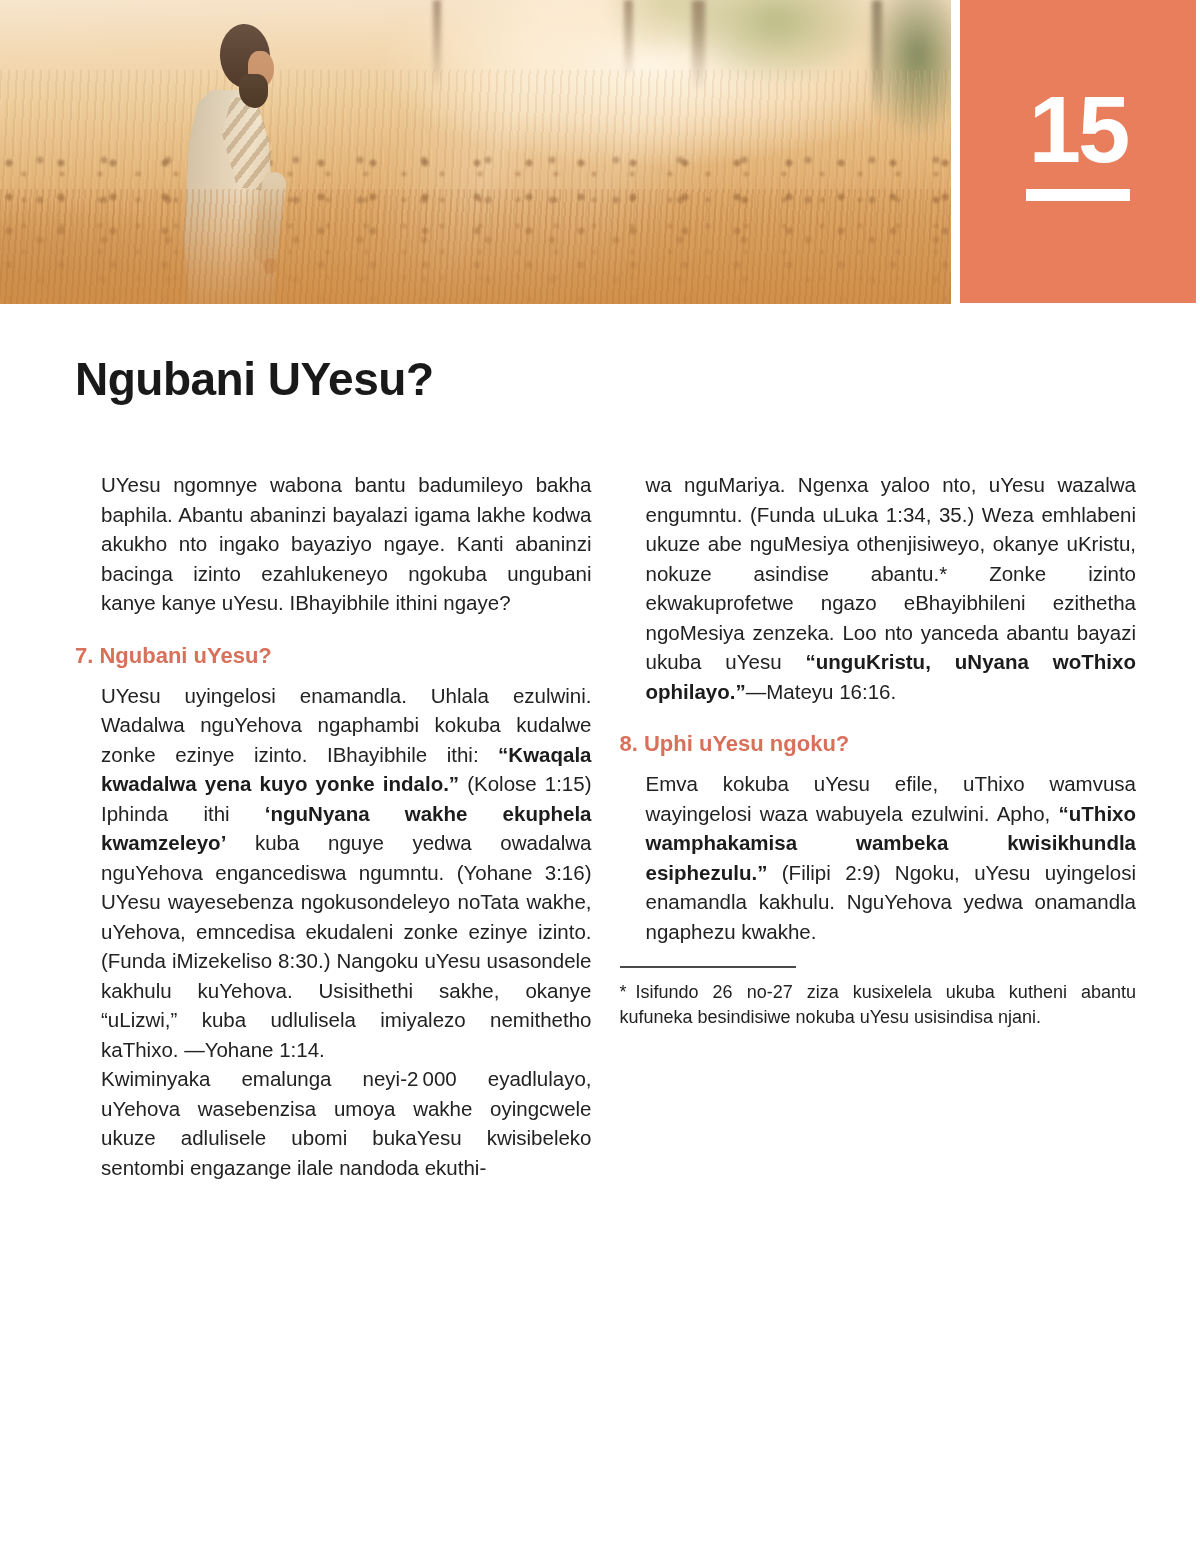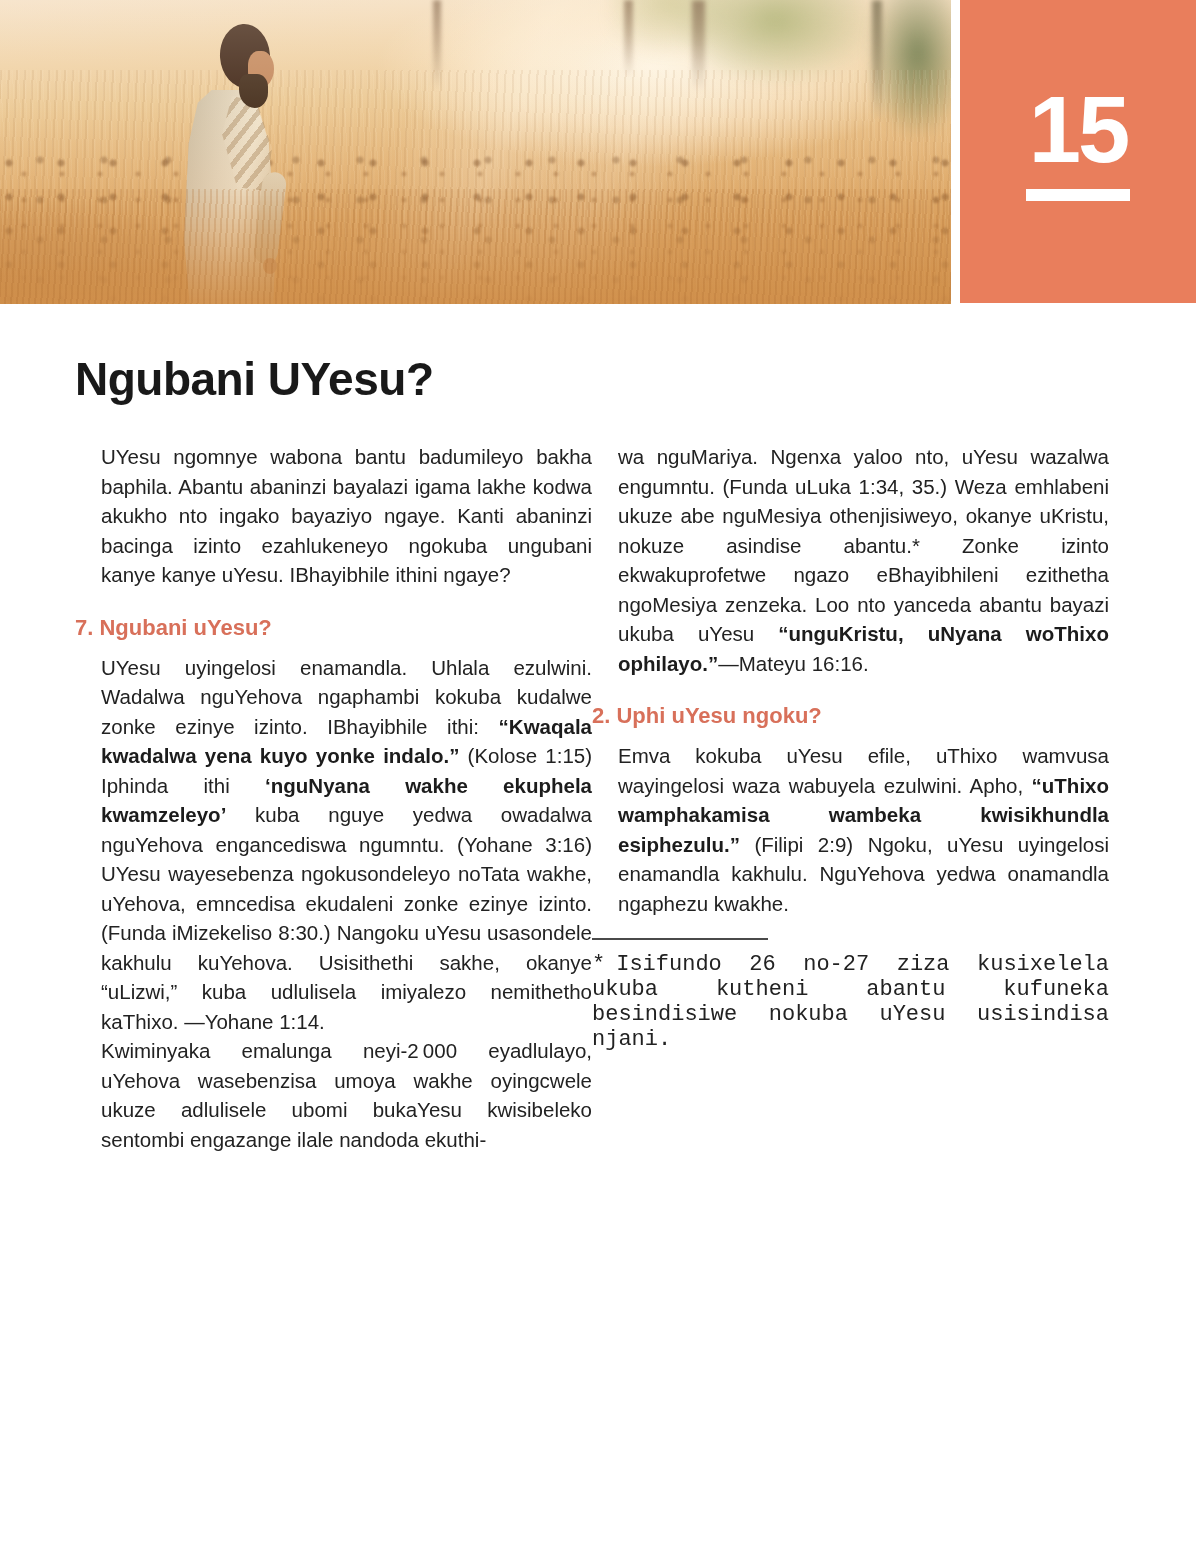--- a/index.html
+++ b/index.html
@@ -141,23 +141,23 @@
   .content {
     position: absolute;
     left: 75px; top: 352px;
     width: 1061px;
   }
   .page-title {
     font-size: 46px;
     font-weight: 700;
     color: #191919;
     letter-spacing: -0.5px;
-    margin-bottom: 36px;
-  }
-  .columns { display: flex; }
+    margin-bottom: 64px;
+  }
+  .columns { display: flex; gap: 28px; }
   .col { width: 517px; }
   .col p.body {
     margin-left: 26px;
     font-size: 20.5px;
     line-height: 29.5px;
     color: #222222;
     text-align: justify;
   }
   .col h2 {
     font-size: 22px;
@@ -165,25 +165,24 @@
     color: #d8705a;
     margin: 25px 0 12px 0;
   }
   .col .body strong { font-weight: 700; color: #1c1c1c; }
   .footnote-rule {
     width: 176px;
     border-top: 2px solid #4a4a4a;
     margin: 20px 0 12px 0;
   }
   .footnote {
-    font-size: 22px;
+    font-size: 18px;
     line-height: 25px;
     color: #222222;
     text-align: justify;
-    font-family: Liberation Mono, monospace;
   }
 </style>
 </head>
 <body>
 
 <div class="page">
 
   <div class="hero">
     <div class="field-base"></div>
     <div class="sun-glow"></div>
@@ -225,21 +224,21 @@
 
         <h2>7. Ngubani uYesu?</h2>
         <p class="body"><span>UYesu uyingelosi enamandla. Uhlala ezulwini. Wadalwa nguYehova ngaphambi kokuba kudalwe zonke ezinye izinto. IBhayibhile ithi: </span><strong>“Kwaqala kwadalwa yena kuyo yonke indalo.”</strong><span> (Kolose 1:15) Iphinda ithi </span><strong>‘nguNyana wakhe ekuphela kwamzeleyo’</strong><span> kuba nguye yedwa owadalwa nguYehova engancediswa ngumntu. (Yohane 3:16) UYesu wayesebenza ngokusondeleyo noTata wakhe, uYehova, emncedisa ekudaleni zonke ezinye izinto. (Funda iMizekeliso 8:30.) Nangoku uYesu usasondele kakhulu kuYehova. Usisithethi sakhe, okanye “uLizwi,” kuba udlulisela imiyalezo nemithetho kaThixo. —Yohane 1:14.</span></p>
 
         <p class="body"><span>Kwiminyaka emalunga neyi-2 000 eyadlulayo, uYehova wasebenzisa umoya wakhe oyingcwele ukuze adlulisele ubomi bukaYesu kwisibeleko sentombi engazange ilale nandoda ekuthi-</span></p>
       </div>
 
       <div class="col">
         <p class="body"><span>wa nguMariya. Ngenxa yaloo nto, uYesu wazalwa engumntu. (Funda uLuka 1:34, 35.) Weza emhlabeni ukuze abe nguMesiya othenjisiweyo, okanye uKristu, nokuze asindise abantu.* Zonke izinto ekwakuprofetwe ngazo eBhayibhileni ezithetha ngoMesiya zenzeka. Loo nto yanceda abantu bayazi ukuba uYesu </span><strong>“unguKristu, uNyana woThixo ophilayo.”</strong><span>—Mateyu 16:16.</span></p>
 
-        <h2>2. Uphi uYesu ngoku?</h2>
+        <h2>8. Uphi uYesu ngoku?</h2>
         <p class="body"><span>Emva kokuba uYesu efile, uThixo wamvusa wayingelosi waza wabuyela ezulwini. Apho, </span><strong>“uThixo wamphakamisa wambeka kwisikhundla esiphezulu.”</strong><span> (Filipi 2:9) Ngoku, uYesu uyingelosi enamandla kakhulu. NguYehova yedwa onamandla ngaphezu kwakhe.</span></p>
 
         <div class="footnote-rule"></div>
         <p class="footnote">* Isifundo 26 no-27 ziza kusixelela ukuba kutheni abantu kufuneka besindisiwe nokuba uYesu usisindisa njani.</p>
       </div>
 
     </div>
   </div>
 
 </div>

